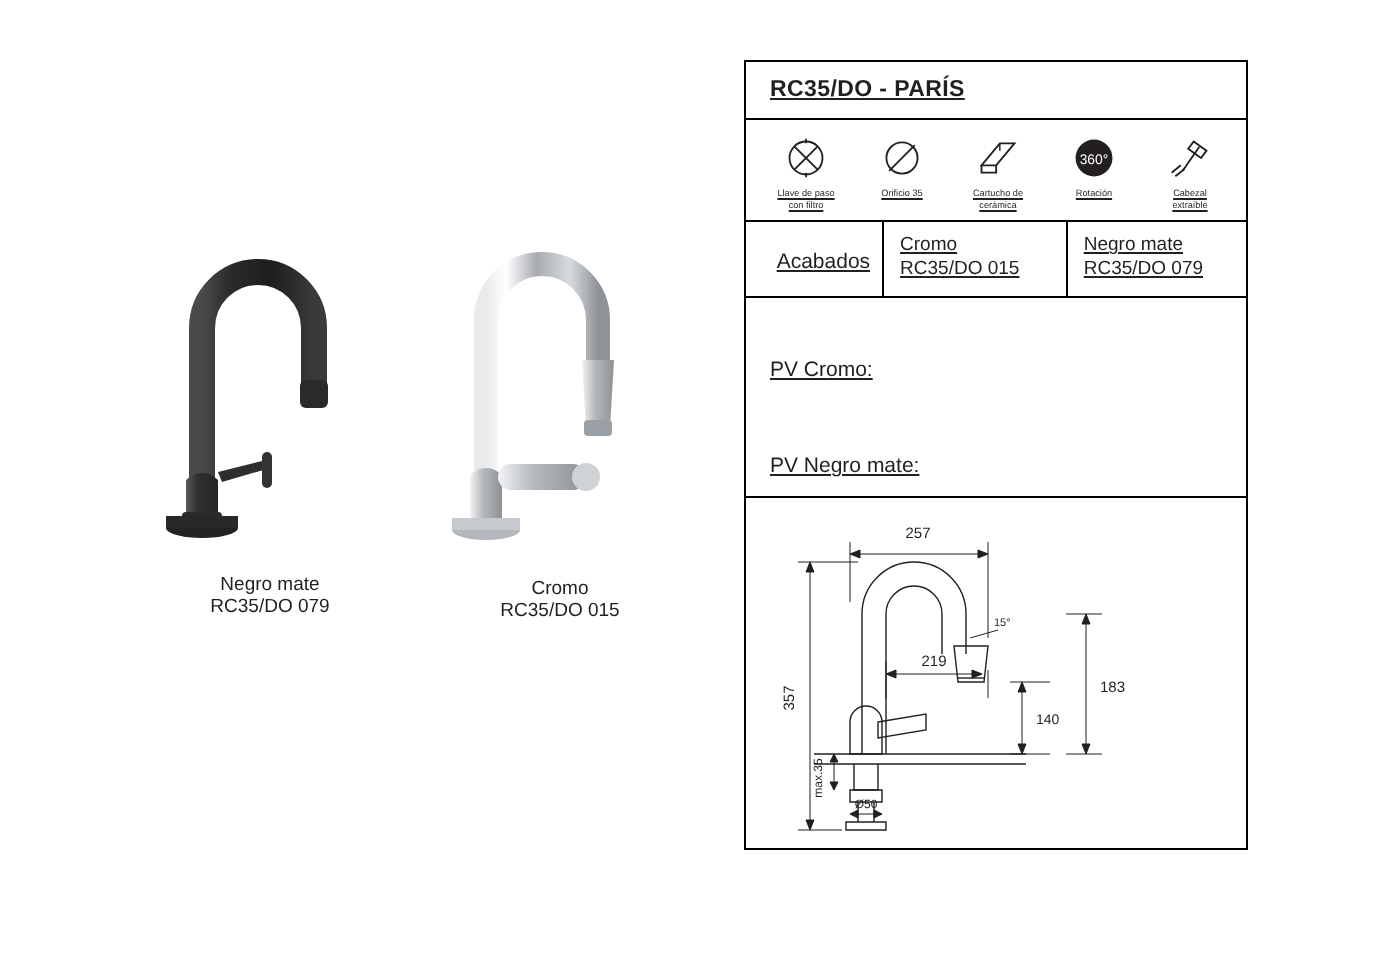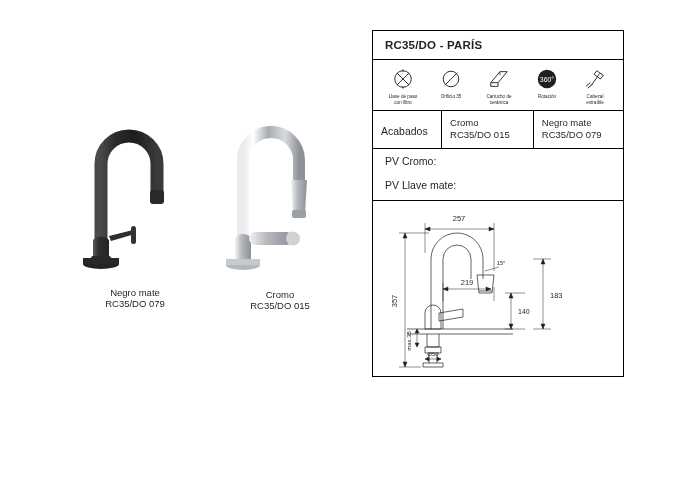--- a/index.html
+++ b/index.html
@@ -43,20 +43,21 @@
   .faucet-wrap { position: relative; height: 175px; }
 
   
   .panel {
     position: absolute;
     left: 372px;
     top: 30px;
     width: 252px;
     border: 1px solid #000;
     box-sizing: border-box;
+    text-decoration: underline;
   }
 
   .panel-title {
     font-size: 11.5px;
     font-weight: bold;
     padding: 8px 10px 8px 12px;
     border-bottom: 1px solid #000;
     letter-spacing: 0.2px;
   }
 
@@ -86,29 +87,30 @@
 
   .finish-row {
     display: flex;
     border-bottom: 1px solid #000;
     font-size: 9.5px;
   }
   .finish-cell {
     padding: 6px 6px 7px 8px;
     box-sizing: border-box;
   }
-  .finish-cell.head { width: 78px; font-size: 10.5px; padding-top: 14px; }
+  .finish-cell.head { width: 78px; font-size: 10.5px; padding-top: 14px; text-align: right; }
   .finish-cell.c1 { width: 106px; border-left: 1px solid #000; }
   .finish-cell.c2 { width: 104px; border-left: 1px solid #000; }
   .finish-cell .l1 { display: block; line-height: 12px; }
   .finish-cell .l2 { display: block; line-height: 12px; }
 
   .pv-row {
     font-size: 10.5px;
     padding: 6px 10px 6px 12px;
+    margin-top: 24px;
   }
   .pv-row.second { border-bottom: 1px solid #000; padding-bottom: 9px; }
 
   .drawing-box {
     height: 175px;
     position: relative;
     text-align: center;
   }
 </style>
 </head>
@@ -264,21 +266,21 @@
       <span class="l1">Cromo</span>
       <span class="l2">RC35/DO 015</span>
     </div>
     <div class="finish-cell c2">
       <span class="l1">Negro mate</span>
       <span class="l2">RC35/DO 079</span>
     </div>
   </div>
 
   <div class="pv-row">PV Cromo:</div>
-  <div class="pv-row second">PV Llave mate:</div>
+  <div class="pv-row second">PV Negro mate:</div>
 
   <div class="drawing-box">
     <svg width="288" height="175" viewBox="0 0 288 175">
       <g stroke="#231f20" fill="none" stroke-width="0.7">
 
         <path d="M58 128 L58 58 A26 26 0 0 1 110 58 L110 78"></path>
         <path d="M70 128 L70 58 A14 14 0 0 1 98 58 L98 78"></path>
 
         <path d="M104 74 L121 74 L119 92 L106 92 Z"></path>
         <path d="M106 90 L119 90"></path>

